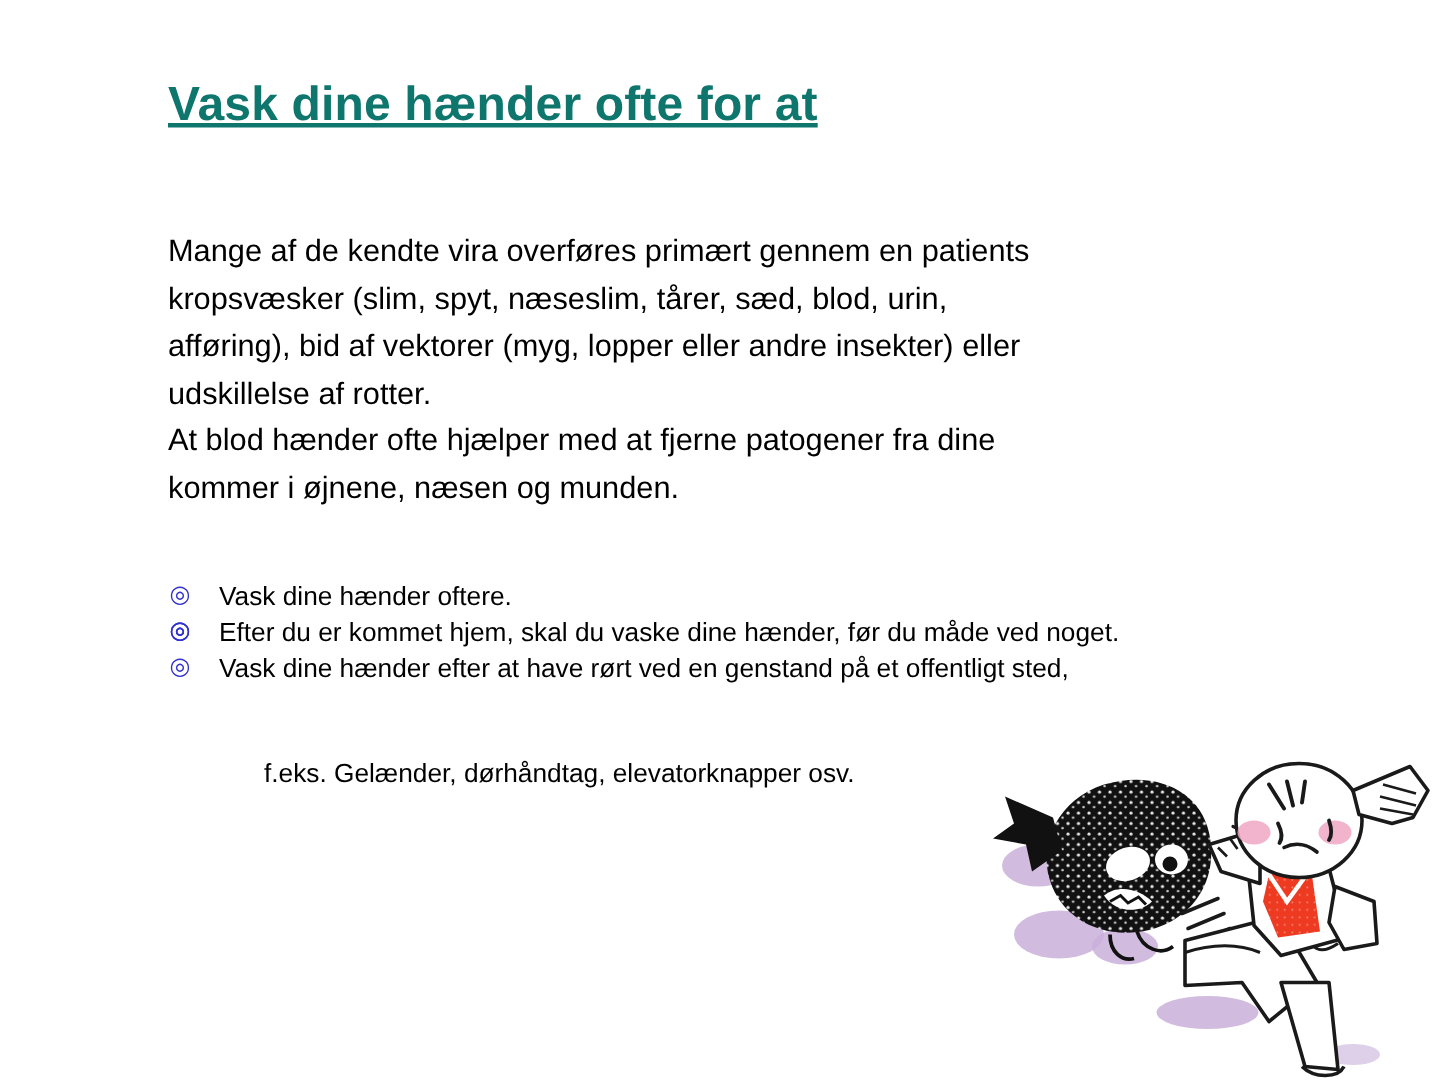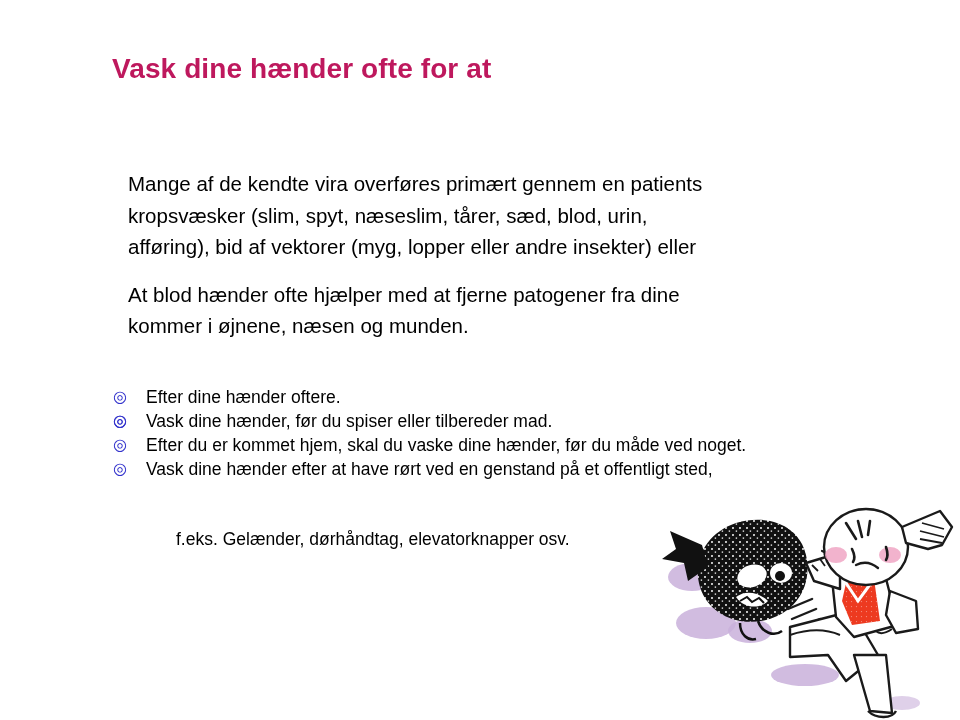--- a/index.html
+++ b/index.html
@@ -19,39 +19,40 @@
     inset: 0;
     background: #ffffff;
   }
 
   
   .title {
     position: absolute;
     left: 112px;
     top: 50px;
     width: 760px;
-    color: #be185d;
-    font-size: 28px;
+    color: #0f766e;
+    font-size: 32px;
     font-weight: bold;
     line-height: 38px;
     letter-spacing: 0.1px;
+    text-decoration: underline;
   }
   .title .line { display: block; white-space: nowrap; }
 
   
   .body-block {
     position: absolute;
     left: 112px;
     top: 152px;
     width: 740px;
     color: #000000;
     font-size: 20.5px;
     line-height: 31.5px;
   }
-  .body-block p { margin: 16px; }
+  .body-block p { margin: 0; }
   .body-block .para-line { display: block; white-space: nowrap; }
 
   
   .bullets {
     position: absolute;
     left: 113px;
     top: 386px;
     width: 800px;
     list-style: none;
     margin: 0;
@@ -100,38 +101,38 @@
 
   <div class="title">
     <span class="line">Vask dine hænder ofte for at</span>
   </div>
 
   <div class="body-block">
     <p>
       <span class="para-line">Mange af de kendte vira overføres primært gennem en patients</span>
       <span class="para-line">kropsvæsker (slim, spyt, næseslim, tårer, sæd, blod, urin,</span>
       <span class="para-line">afføring), bid af vektorer (myg, lopper eller andre insekter) eller</span>
+      <span class="para-line">udskillelse af rotter.</span>
     </p>
     <p>
       <span class="para-line">At blod hænder ofte hjælper med at fjerne patogener fra dine</span>
       <span class="para-line">kommer i øjnene, næsen og munden.</span>
     </p>
   </div>
 
   <ul class="bullets">
     <li>
       <span class="marker">◎</span>
-      <span>Efter dine hænder oftere.</span>
-    </li>
-    <li>
-      <span class="marker">◎</span>
-    </li>
-    <li>
-      <span class="marker">◎</span>
-      <span>Vask dine hænder, før du spiser eller tilbereder mad.</span>
+      <span>Vask dine hænder oftere.</span>
+    </li>
+    <li>
+      <span class="marker">◎</span>
+    </li>
+    <li>
+      <span class="marker">◎</span>
     </li>
     <li>
       <span class="marker">◎</span>
       <span>Efter du er kommet hjem, skal du vaske dine hænder, før du måde ved noget.</span>
     </li>
     <li>
       <span class="marker">◎</span>
       <span>Vask dine hænder efter at have rørt ved en genstand på et offentligt sted,</span>
       <span class="cont">f.eks. Gelænder, dørhåndtag, elevatorknapper osv.</span>
     </li>

